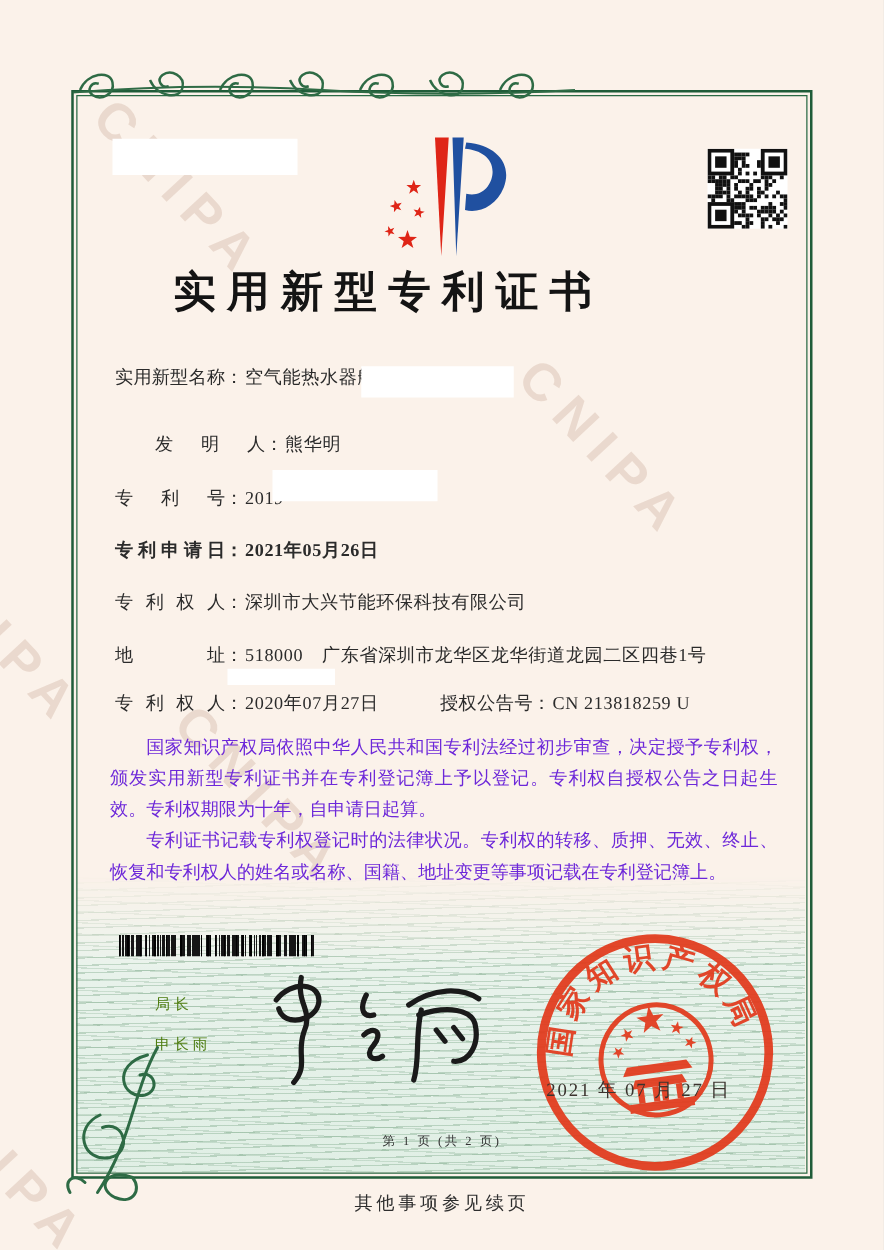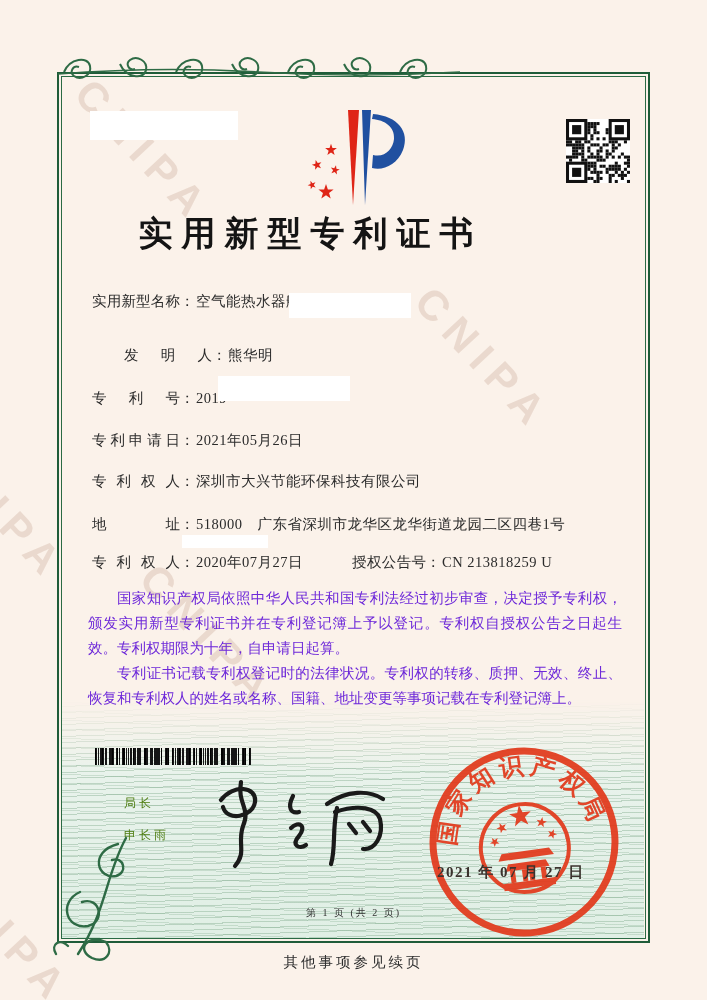--- a/index.html
+++ b/index.html
@@ -76,21 +76,21 @@
     font-family:"Liberation Sans","DejaVu Sans",sans-serif;
     font-size:12px;color:#4d7c0f;letter-spacing:3px;
   }
   .sig-title{top:795px;}
   .sig-name{top:827px;}
   .scribble{position:absolute;left:205px;top:772px;z-index:3;}
   
   .seal{position:absolute;left:424px;top:742px;z-index:4;opacity:0.93;}
   .seal-date{
     position:absolute;left:437px;top:863px;z-index:5;
-    font-size:15px;color:#3b332e;letter-spacing:1.5px;font-weight:bold;
+    font-size:15px;color:#3b332e;letter-spacing:1.5px;font-weight:normal;
     white-space:nowrap;
   }
   
   .pageno{
     position:absolute;left:0;top:906px;width:707px;z-index:3;
     text-align:center;font-size:10px;color:#333;letter-spacing:2px;
   }
   .note{
     position:absolute;left:0;top:953px;width:707px;z-index:3;
     text-align:center;font-size:14.5px;color:#2e2e2e;letter-spacing:3px;
@@ -320,21 +320,21 @@
   <div class="fields">
     <div class="frow" style="top:0;">
       <span class="lbl">实用新型名称</span><span class="colon">：</span><span class="val">空气能热水器舱</span>
     </div>
     <div class="frow" style="top:54px;margin-left:32px;">
       <span class="lbl">发明人</span><span class="colon">：</span><span class="val">熊华明</span>
     </div>
     <div class="frow" style="top:97px;">
       <span class="lbl">专利号</span><span class="colon">：</span><span class="val">2019</span>
     </div>
-    <div class="frow" style="top:139px;">
+    <div class="frow" style="top:139px;font-weight:bold;">
       <span class="lbl">专利申请日</span><span class="colon">：</span><span class="val">2021年05月26日</span>
     </div>
     <div class="frow" style="top:180px;">
       <span class="lbl">专利权人</span><span class="colon">：</span><span class="val">深圳市大兴节能环保科技有限公司</span>
     </div>
     <div class="frow" style="top:223px;">
       <span class="lbl">地址</span><span class="colon">：</span><span class="val">518000　广东省深圳市龙华区龙华街道龙园二区四巷1号</span>
     </div>
     <div class="frow" style="top:261px;">
       <span class="lbl">专利权人</span><span class="colon">：</span><span class="val">2020年07月27日</span>

